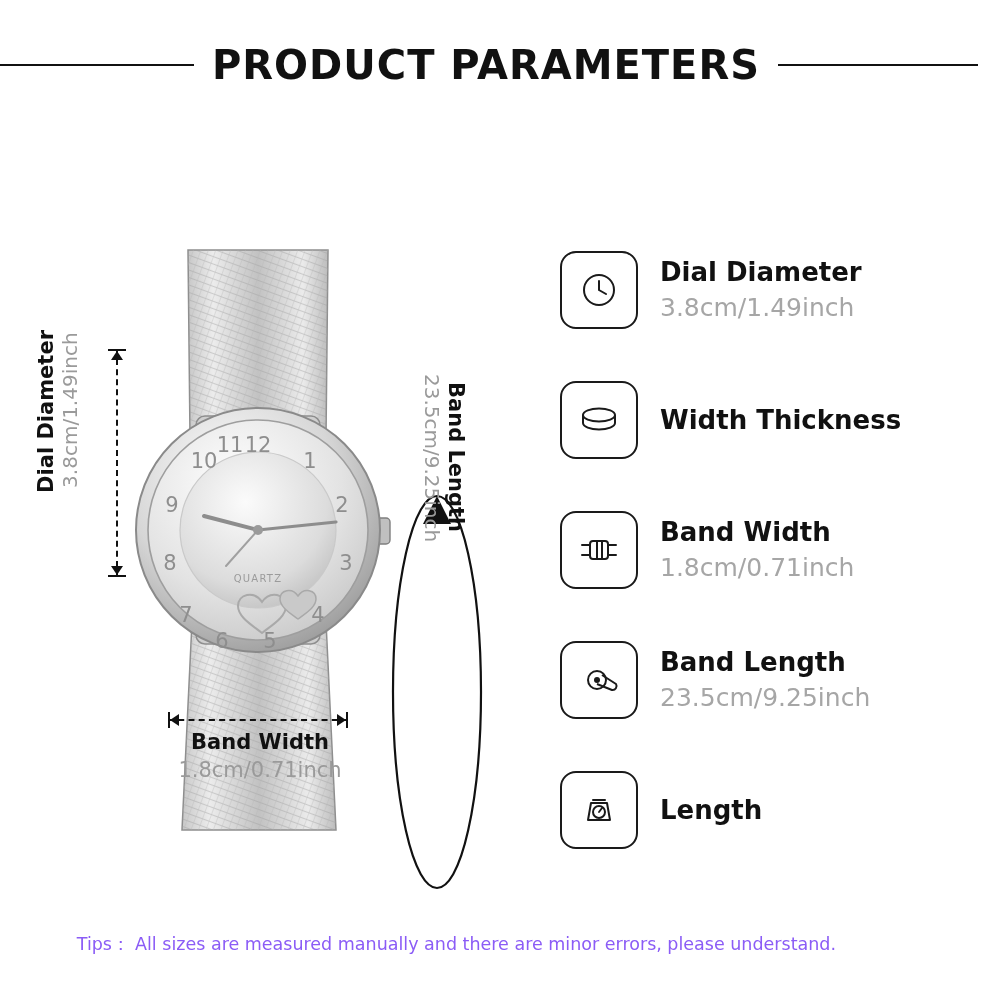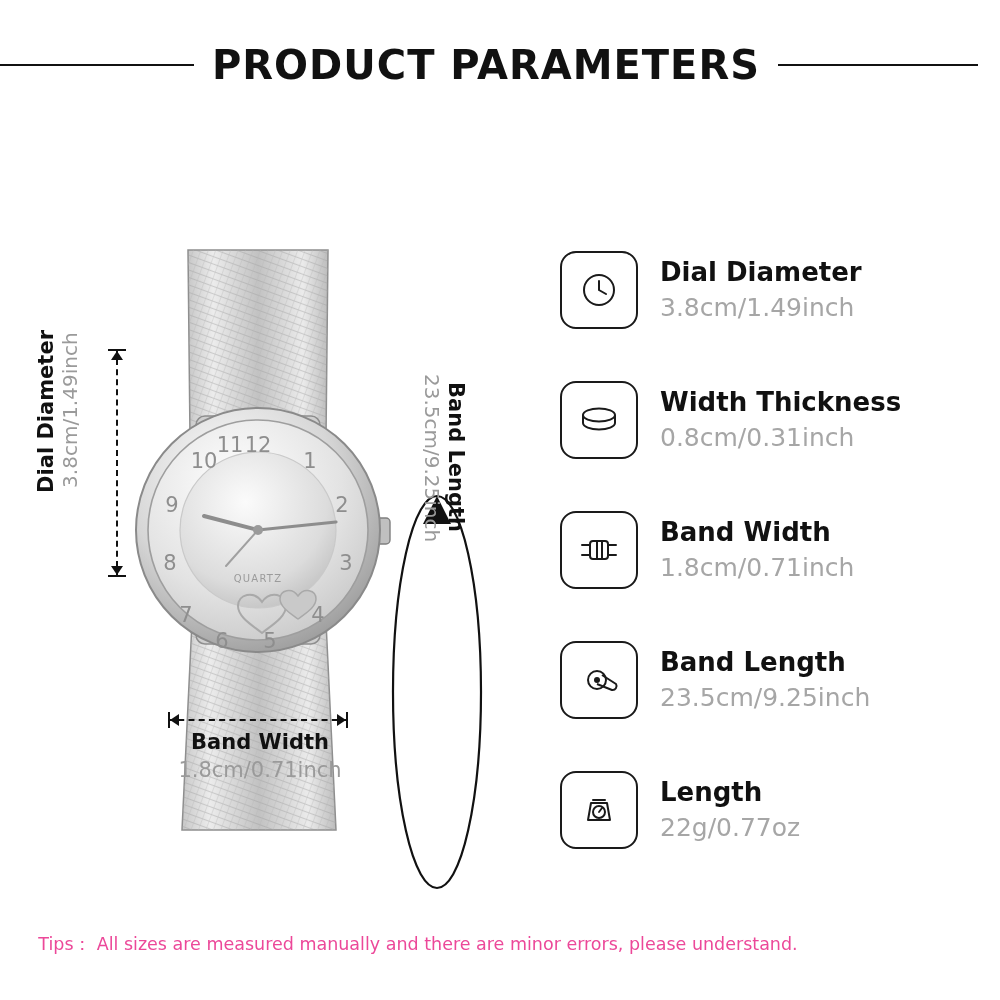--- a/index.html
+++ b/index.html
@@ -81,22 +81,22 @@
     width:74px;height:74px;flex:0 0 74px;
     border:2px solid #1a1a1a;border-radius:16px;
     display:flex;align-items:center;justify-content:center;
   }
   .spec .txt{display:flex;flex-direction:column;justify-content:center;}
   .spec .name{font-size:26px;font-weight:700;color:#111;line-height:1.25;}
   .spec .val{font-size:25px;color:#a6a6a6;line-height:1.3;margin-top:3px;}
 
   
   .footer{
-    position:absolute;left:0;bottom:44px;width:836px;text-align:center;
-    font-size:17.5px;color:#ec4899;
+    position:absolute;left:0;bottom:44px;width:836px;text-align:right;
+    font-size:17.5px;color:#8b5cf6;
   }
 
   
   .watch{position:absolute;left:130px;top:20px;}
 </style>
 </head>
 <body>
 
 <div class="header">
   <div class="rule left"></div>
@@ -235,21 +235,20 @@
 
   <div class="spec">
     <div class="iconbox">
       <svg width="48" height="44" viewBox="0 0 48 44">
         <ellipse cx="24" cy="17" rx="16" ry="6.5" fill="none" stroke="#1a1a1a" stroke-width="2"></ellipse>
         <path d="M8 17 V25 c0 3.6 7.2 6.5 16 6.5 s16-2.9 16-6.5 V17" fill="none" stroke="#1a1a1a" stroke-width="2"></path>
       </svg>
     </div>
     <div class="txt">
       <div class="name">Width Thickness</div>
-      <div class="val">0.8cm/0.31inch</div>
     </div>
   </div>
 
   <div class="spec">
     <div class="iconbox">
       <svg width="48" height="44" viewBox="0 0 48 44">
         <rect x="15" y="13" width="18" height="18" rx="3" fill="none" stroke="#1a1a1a" stroke-width="2"></rect>
         <path d="M15 17 H7 M15 27 H7 M33 17 H41 M33 27 H41" stroke="#1a1a1a" stroke-width="2" stroke-linecap="round"></path>
         <path d="M22 13 V31 M27 13 V31" stroke="#1a1a1a" stroke-width="2"></path>
       </svg>
@@ -278,18 +277,17 @@
     <div class="iconbox">
       <svg width="48" height="44" viewBox="0 0 48 44">
         <path d="M13 32 L16 15 h16 l3 17 z" fill="none" stroke="#1a1a1a" stroke-width="2" stroke-linejoin="round"></path>
         <circle cx="24" cy="24" r="6" fill="none" stroke="#1a1a1a" stroke-width="2"></circle>
         <path d="M24 24 L27 20" stroke="#1a1a1a" stroke-width="1.8" stroke-linecap="round"></path>
         <path d="M18 12 h12" stroke="#1a1a1a" stroke-width="2" stroke-linecap="round"></path>
       </svg>
     </div>
     <div class="txt">
       <div class="name">Length</div>
-      <div class="val">22g/0.77oz</div>
     </div>
   </div>
 </div>
 
 <div class="footer">Tips： All sizes are measured manually and there are minor errors, please understand.</div>
 
 </body></html>

